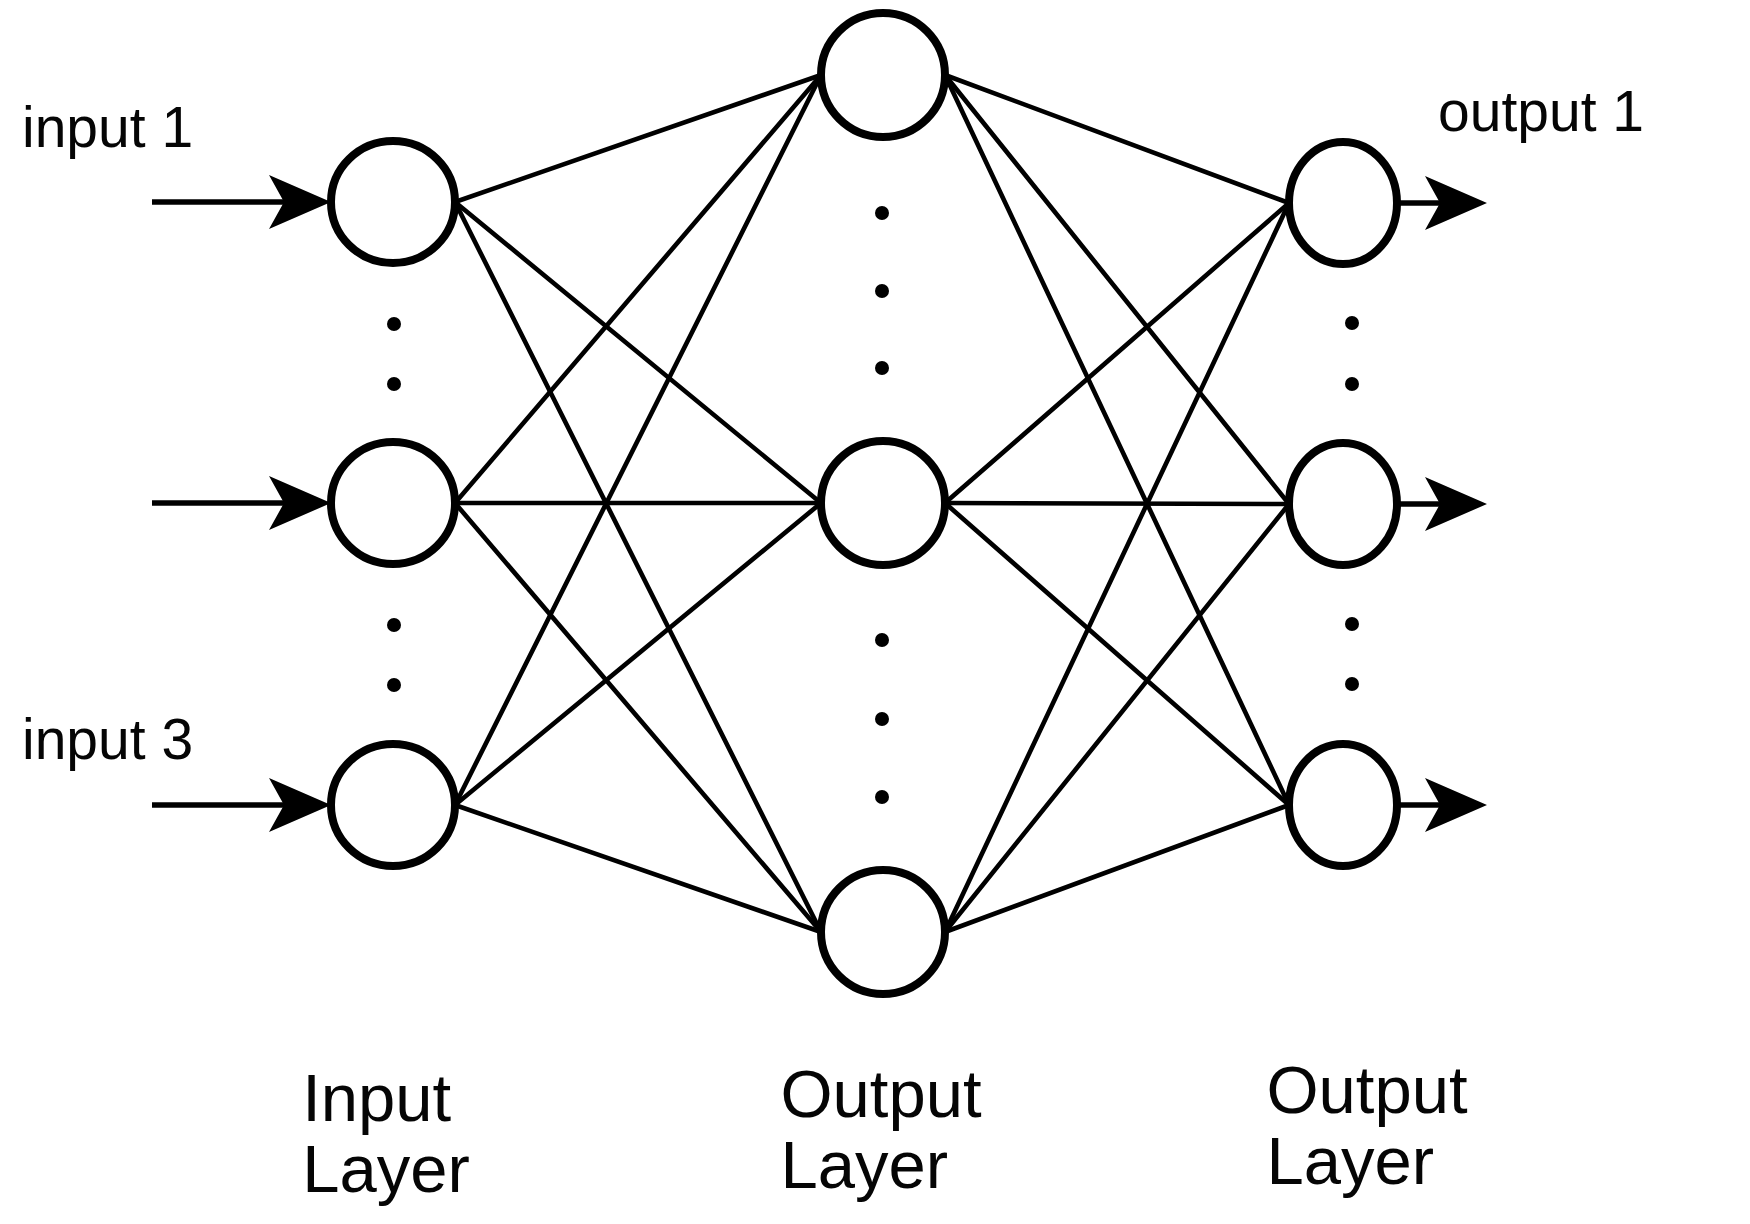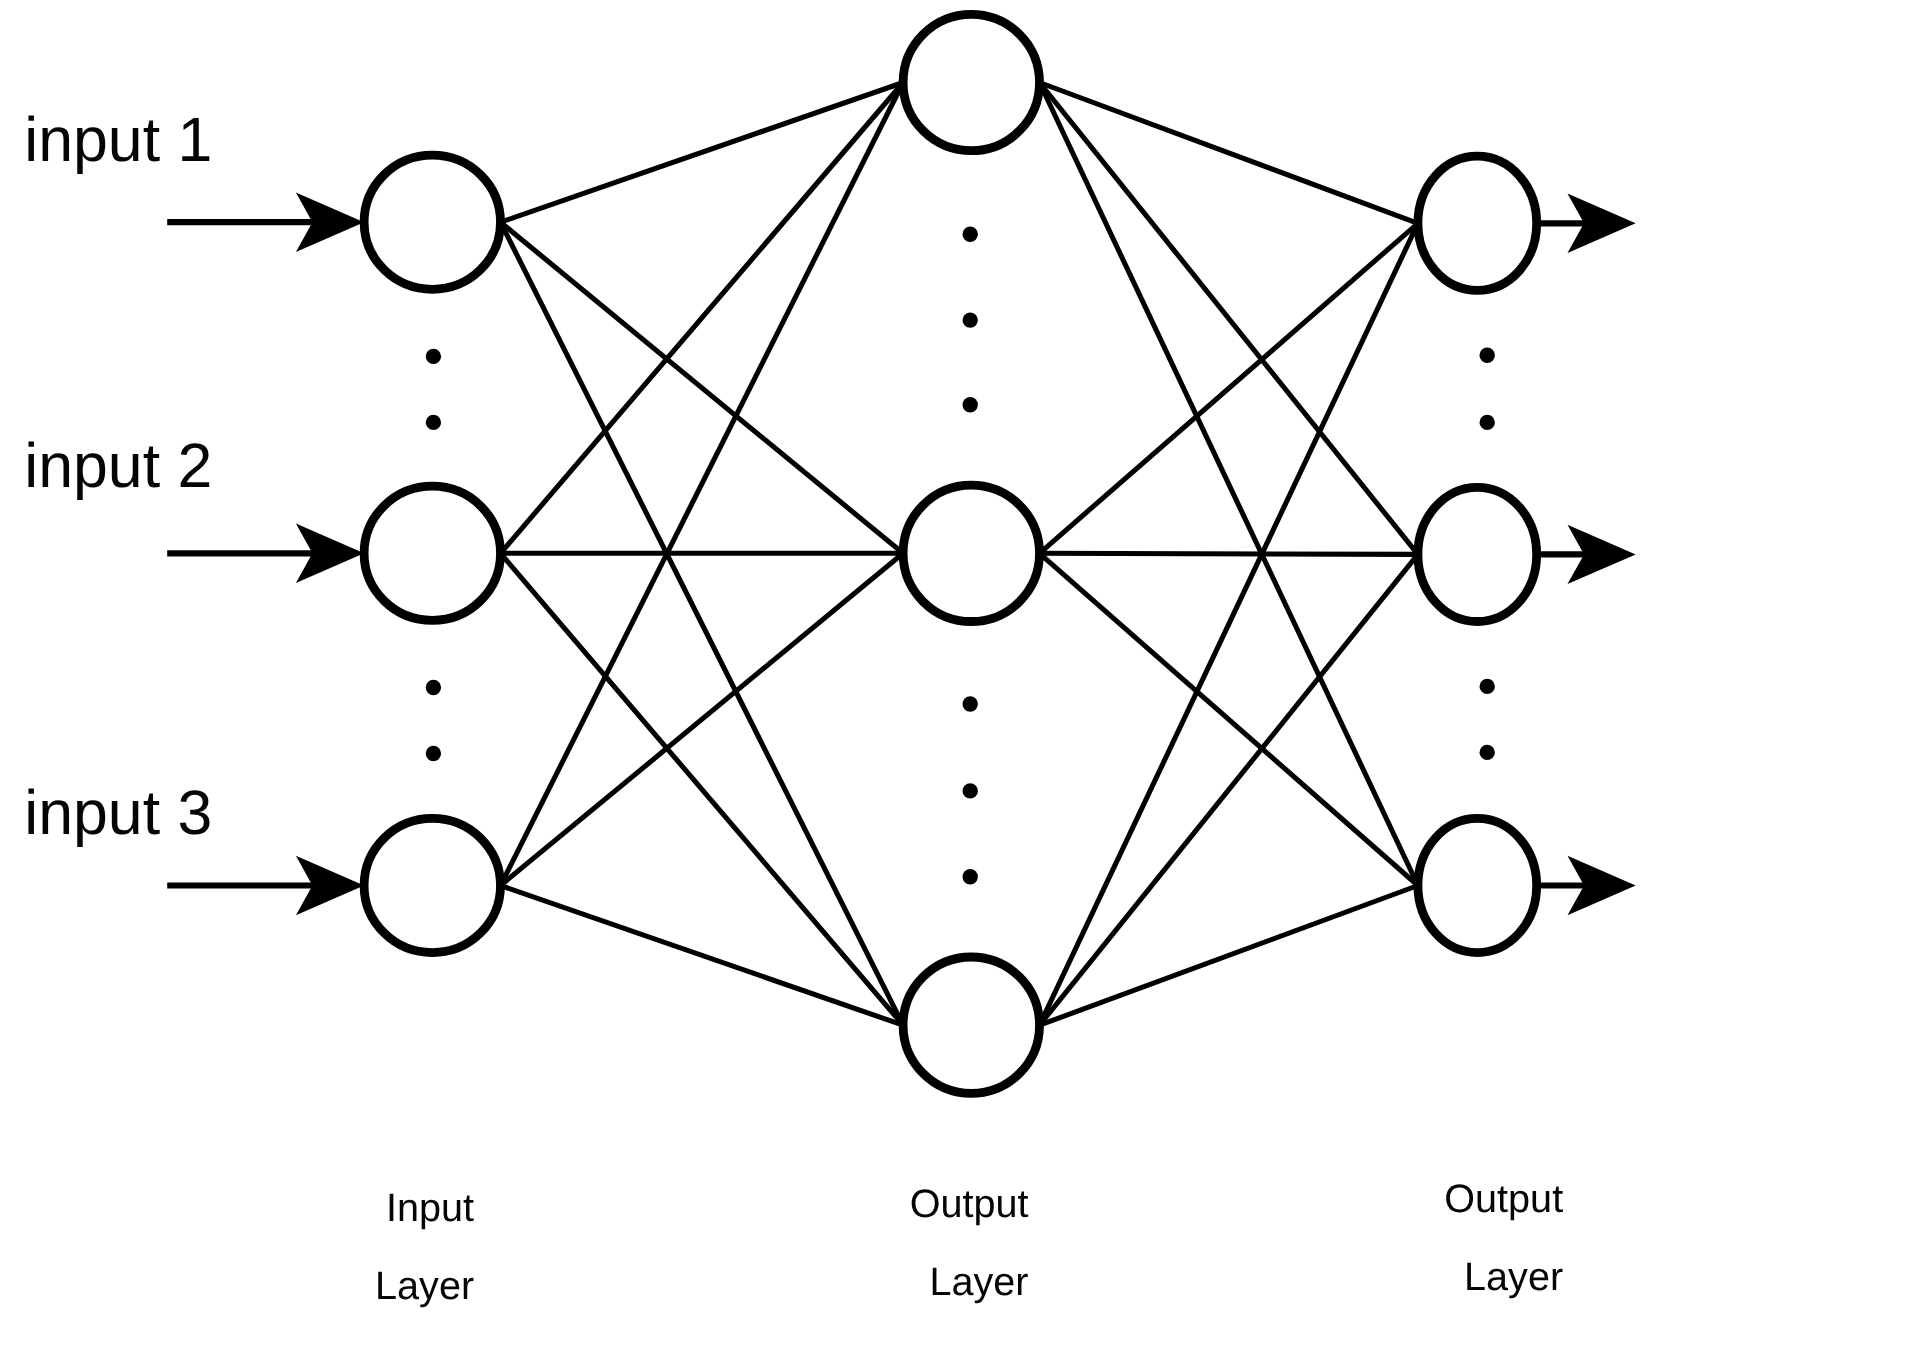--- a/index.html
+++ b/index.html
@@ -21,23 +21,23 @@
     position: absolute;
     line-height: 1.06;
     white-space: pre;
     color: #050505;
   }
   .io-lbl { font-size: 57px; }
   .in-lbl  { left: 22px; }
   .out-lbl { left: 1438px; }
   .layer-lbl {
     position: absolute;
-    font-size: 36px;
+    font-size: 67px;
     line-height: 71px;
-    text-align: right;
+    text-align: left;
     transform: translateX(-50%);
     white-space: pre-line;
     color: #050505;
   }
 </style>
 </head>
 <body>
 
 <div class="stage">
 
@@ -91,23 +91,23 @@
       <path d="M 331 805 L 269 778 L 284 805 L 269 832 Z" fill="#000000"></path>
       <line x1="1397" y1="203" x2="1443" y2="203" stroke="#000000" stroke-width="5.6"></line>
       <path d="M 1487 203 L 1425 176 L 1440 203 L 1425 230 Z" fill="#000000"></path>
       <line x1="1397" y1="504" x2="1443" y2="504" stroke="#000000" stroke-width="5.6"></line>
       <path d="M 1487 504 L 1425 477 L 1440 504 L 1425 531 Z" fill="#000000"></path>
       <line x1="1397" y1="805" x2="1443" y2="805" stroke="#000000" stroke-width="5.6"></line>
       <path d="M 1487 805 L 1425 778 L 1440 805 L 1425 832 Z" fill="#000000"></path>
     </svg>
 
   <div class="lbl io-lbl in-lbl" style="top: 97px">input 1</div>
-  <div class="lbl io-lbl in-lbl" style="top: 394px">input 2</div>
   <div class="lbl io-lbl in-lbl" style="top: 709px">input 3</div>
 
+  <div class="lbl io-lbl out-lbl" style="top: 81px">output 1</div>
 
   <div class="layer-lbl" style="left: 386px;  top: 1062px">Input
 Layer</div>
   <div class="layer-lbl" style="left: 881px;  top: 1058px">Output
 Layer</div>
   <div class="layer-lbl" style="left: 1367px; top: 1054px">Output
 Layer</div>
 
 </div>
 

